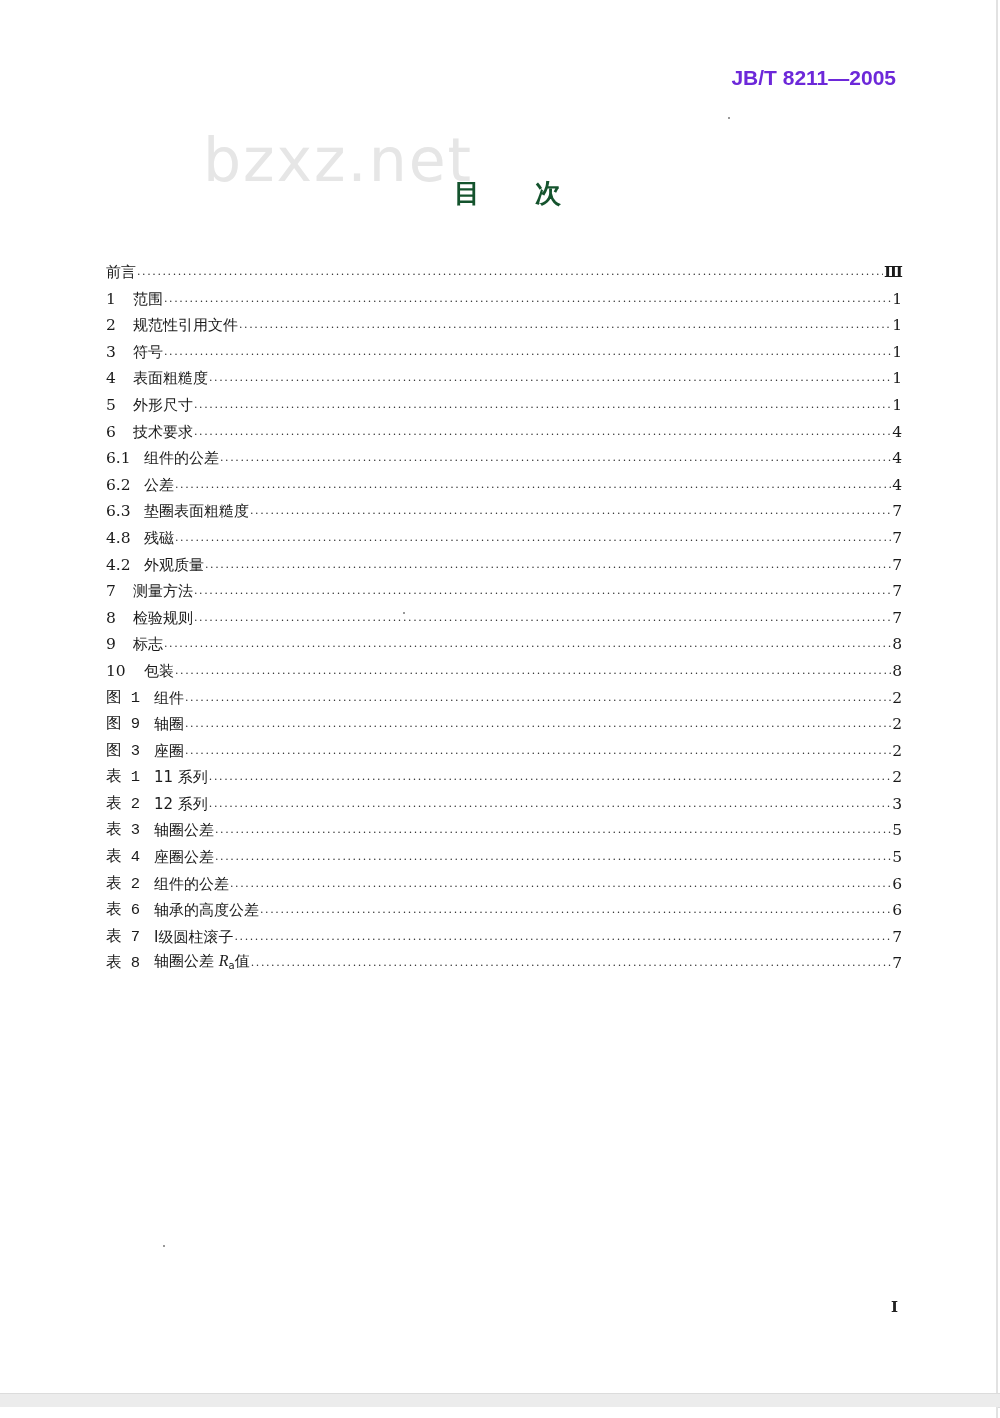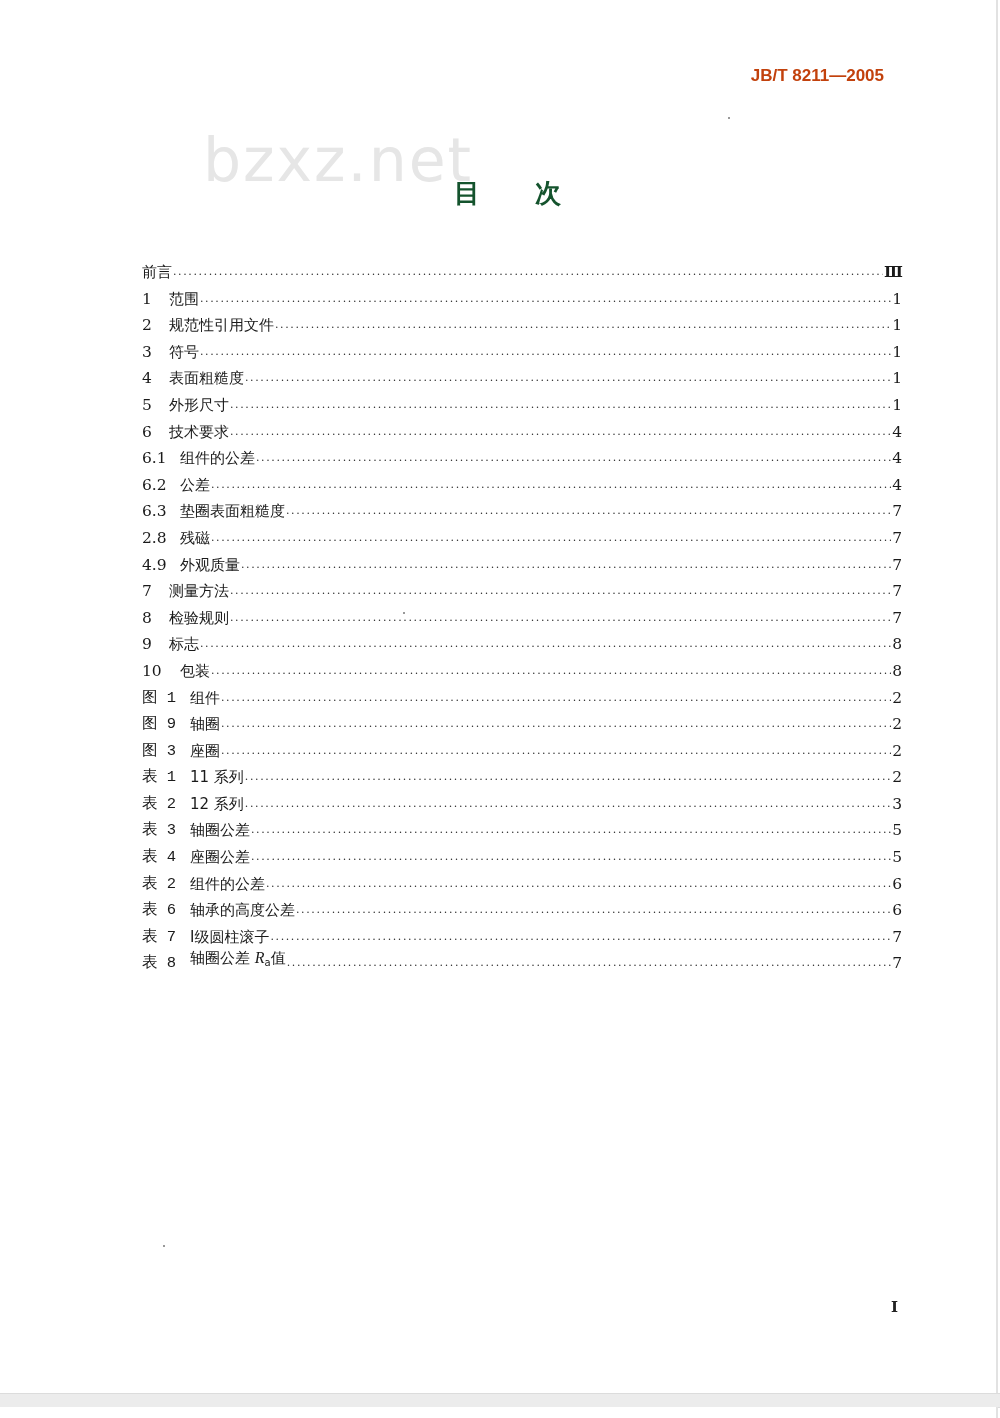--- a/index.html
+++ b/index.html
@@ -17,45 +17,44 @@
   .page-gap {
     position: absolute; left: 0; top: 1393px; width: 1000px; height: 13px;
     background: #ececec;
     border-top: 1px solid #dcdcdc; border-bottom: 1px solid #dcdcdc;
   }
   .page-next {
     position: absolute; left: 0; top: 1407px; width: 996px; height: 11px;
     background: #fff; border-right: 2px solid #e2e2e2;
   }
   .std-code {
-    position: absolute; right: 112px; top: 66px;
+    position: absolute; right: 100px; top: 66px;
     font-family: "Liberation Sans", sans-serif; font-weight: bold;
-    font-size: 17px; letter-spacing: 0px; color: #c2410c;
+    font-size: 21px; letter-spacing: 0px; color: #6d28d9;
   }
   .watermark {
     position: absolute; left: 203px; top: 130px;
     font-family: "DejaVu Sans", sans-serif; font-weight: normal;
     font-size: 60px; letter-spacing: 2px;
     color: #e6e6e6; line-height: 1;
   }
   .title {
     position: absolute; left: 454px; top: 176px;
     font-family: "DejaVu Sans", sans-serif; font-weight: bold;
     font-size: 26px; color: #14532d; letter-spacing: 0;
   }
   .title span { display: inline-block; }
   .title .gap { width: 55px; }
   .toc {
     position: absolute; left: 106px; top: 259px; width: 796px;
   }
   .toc-row {
-    display: flex; align-items: flex-end;
+    display: flex; align-items: center;
     height: 26.6px; line-height: 26.6px;
     font-size: 15.5px;
-    margin-left: 36px;
   }
   .toc-num { white-space: pre; }
   .toc-label { white-space: nowrap; font-family: "DejaVu Sans", sans-serif; font-size: 15px; }
   .toc-dots {
     flex: 1; overflow: hidden; white-space: nowrap; margin: 0 1px;
     font-size: 11px; letter-spacing: 1.6px; color: #333;
   }
   .toc-page { text-align: right; min-width: 8px; font-size: 15.5px; }
   .toc-page.roman { font-weight: bold; letter-spacing: -1px; }
   .num-w1 { width: 27px; }
@@ -147,28 +146,28 @@
     </div>
 
     <div class="toc-row">
       <span class="toc-num num-w2">6.3</span>
       <span class="toc-label">垫圈表面粗糙度</span>
       <span class="toc-dots">............................................................................................................................................................................</span>
       <span class="toc-page">7</span>
     </div>
 
     <div class="toc-row">
-      <span class="toc-num num-w2">2.8</span>
+      <span class="toc-num num-w2">4.8</span>
       <span class="toc-label">残磁</span>
       <span class="toc-dots">............................................................................................................................................................................</span>
       <span class="toc-page">7</span>
     </div>
 
     <div class="toc-row">
-      <span class="toc-num num-w2">4.9</span>
+      <span class="toc-num num-w2">4.2</span>
       <span class="toc-label">外观质量</span>
       <span class="toc-dots">............................................................................................................................................................................</span>
       <span class="toc-page">7</span>
     </div>
 
     <div class="toc-row">
       <span class="toc-num num-w1">7</span>
       <span class="toc-label">测量方法</span>
       <span class="toc-dots">............................................................................................................................................................................</span>
       <span class="toc-page">7</span>

